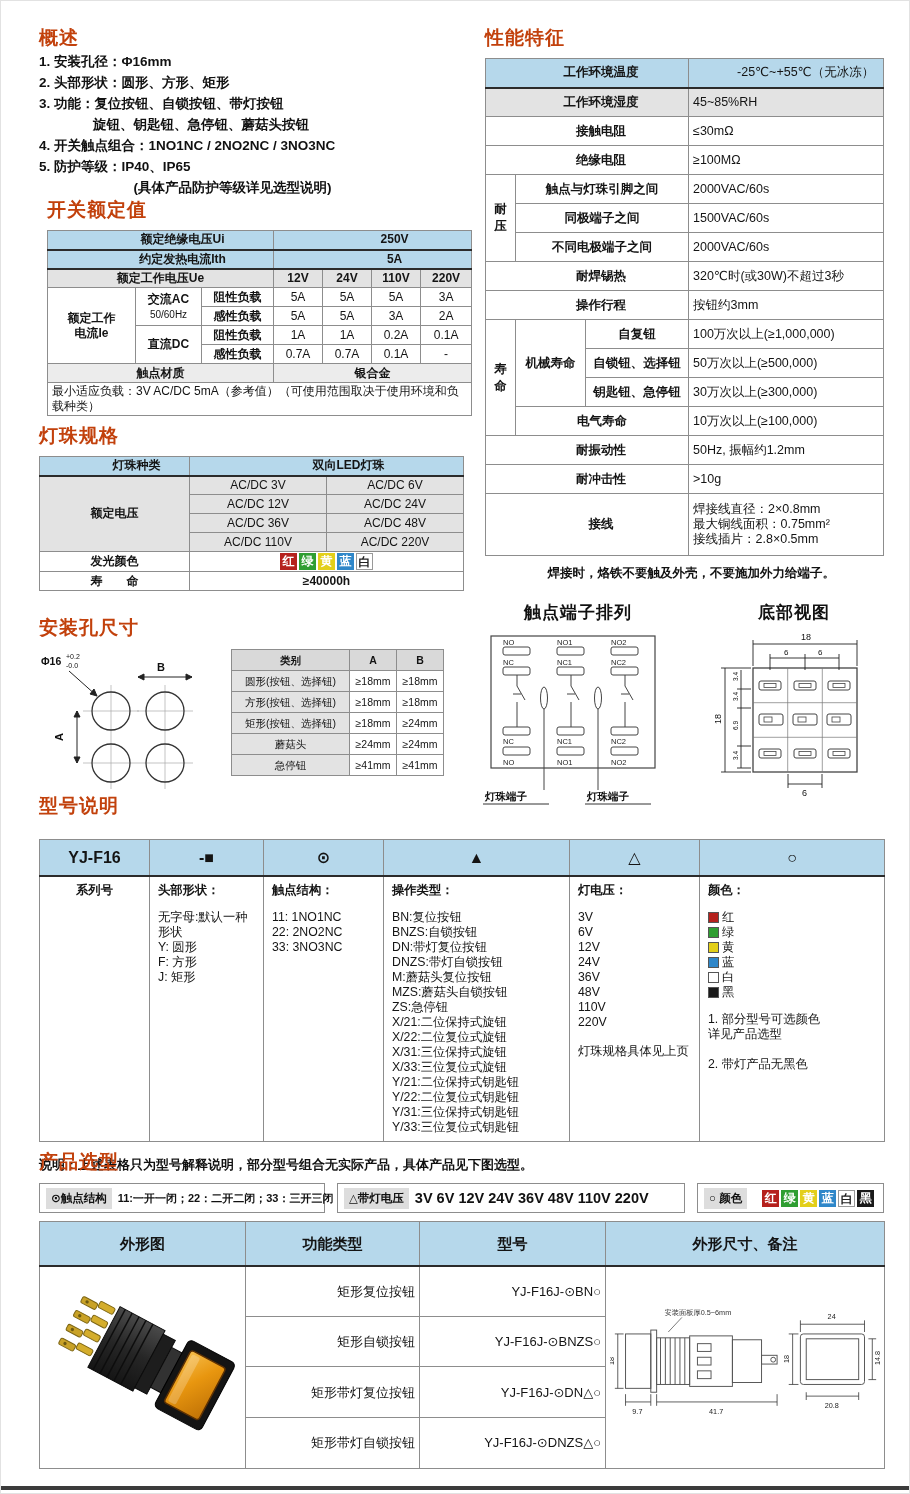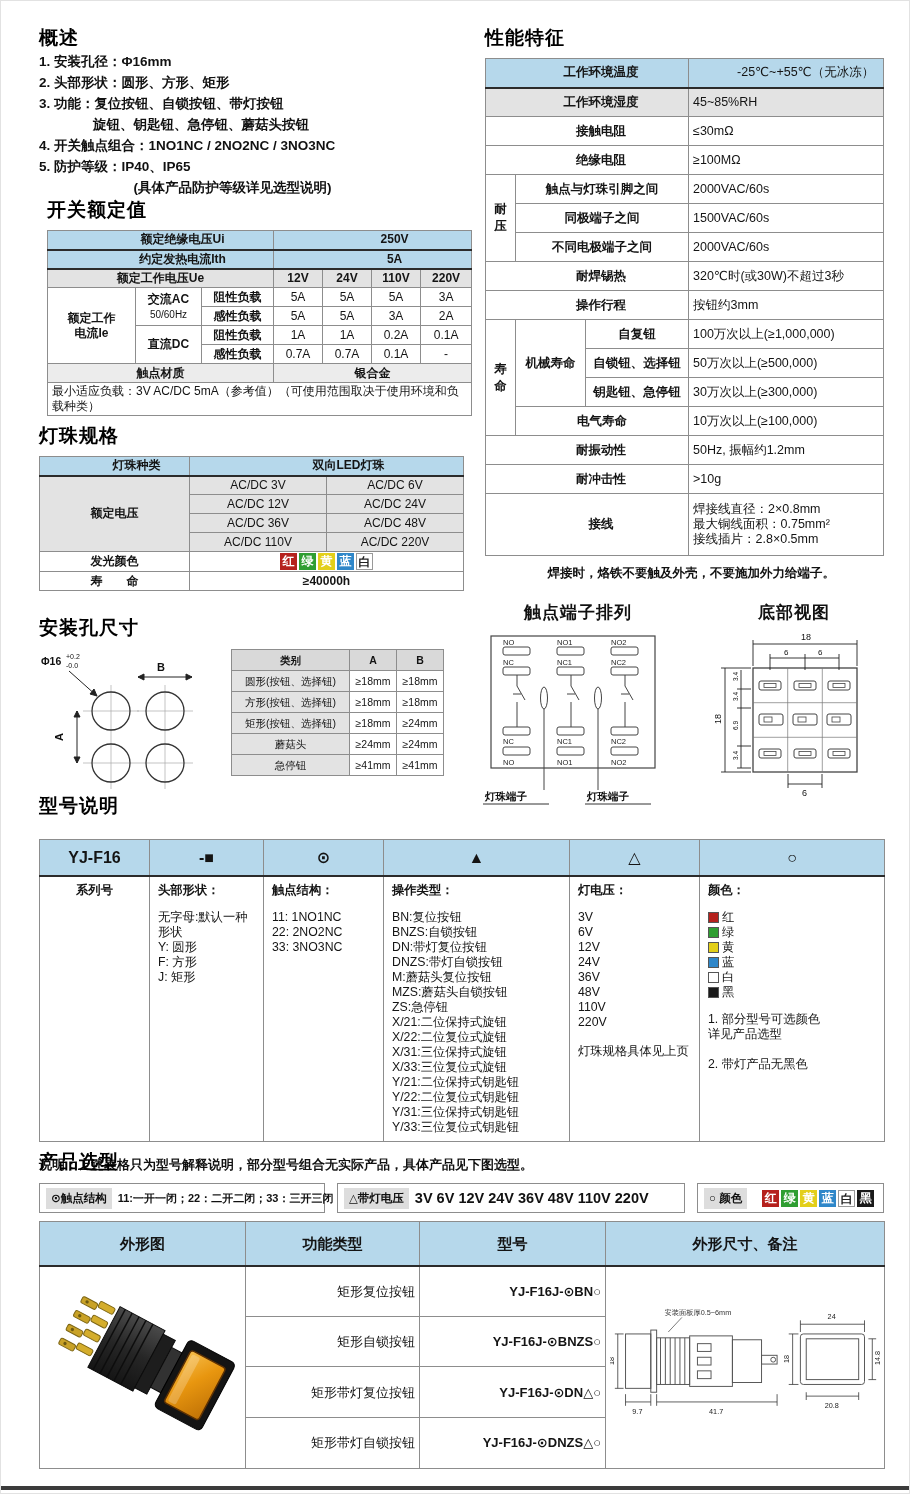--- a/index.html
+++ b/index.html
@@ -1,19 +1,19 @@
 <!DOCTYPE html>
 <html><head>
 <meta charset="utf-8">
 <style>
   * { margin:0; padding:0; box-sizing:border-box; }
   html,body { background:#fff; }
   body { width:910px; height:1494px; position:relative; font-family:"Liberation Sans","DejaVu Sans",sans-serif; color:#111; }
   .page { position:absolute; inset:0; background:#fff; border:1px solid #e2e2e2; overflow:hidden; }
-  .sec-title { font-size:19px; font-weight:bold; letter-spacing:1px; color:#000000; }
+  .sec-title { font-size:19px; font-weight:bold; letter-spacing:1px; color:#c2410c; }
   .sub-title { font-size:17px; font-weight:bold; letter-spacing:1px; text-align:center; }
 
   
   table.tbl { border-collapse:collapse; table-layout:fixed; width:100%; }
   .tbl td { border:1px solid #8d8d8d; font-size:12px; line-height:15px; padding:1px 4px; color:#141414; }
   .blue  { background:#b6d8eb; }
   .gray  { background:#e3e3e3; }
   .gray2 { background:#ececec; }
   .ctr { text-align:center; }
   .lbl { font-weight:bold; padding-left:7px;text-align:center; }
@@ -73,21 +73,21 @@
   .legend { display:flex; margin-top:8px; gap:12px; align-items:stretch; }
   .lg-box { border:1px solid #8d8d8d; display:flex; align-items:center; padding:3px 6px; height:30px; }
   .lg-tag { background:#ddd; font-size:11.5px; font-weight:bold; padding:3px 5px; white-space:nowrap; }
   .lg-text { font-size:11px; font-weight:bold; margin-left:6px; white-space:nowrap; }
   .lg-volt { font-size:14.5px; }
   .lg-chips { margin-left:14px; }
   .lg-box.b1 { width:286px; } .lg-box.b2 { width:348px; } .lg-box.b3 { flex:1; }
   .sel-tbl { margin-top:8px; }
   .sel-tbl .sh td { height:44px; font-size:15px; font-weight:bold; text-align:center; border-bottom:2.5px solid #2b2b2b; }
   .sel-tbl .sr td { height:50px; text-align:right; font-size:13px; }
-  .sel-model { font-size:13.5px; font-weight:700;margin-top:36px; }
+  .sel-model { font-size:13.5px; font-weight:400;margin-top:36px; }
   svg text { font-family:"Liberation Sans","DejaVu Sans",sans-serif; }
 </style>
 </head>
 <body>
 
 <div class="page">
 
   <section class="pos-overview">
     <h2 class="sec-title">概述</h2>
     <div class="ov-lines">

